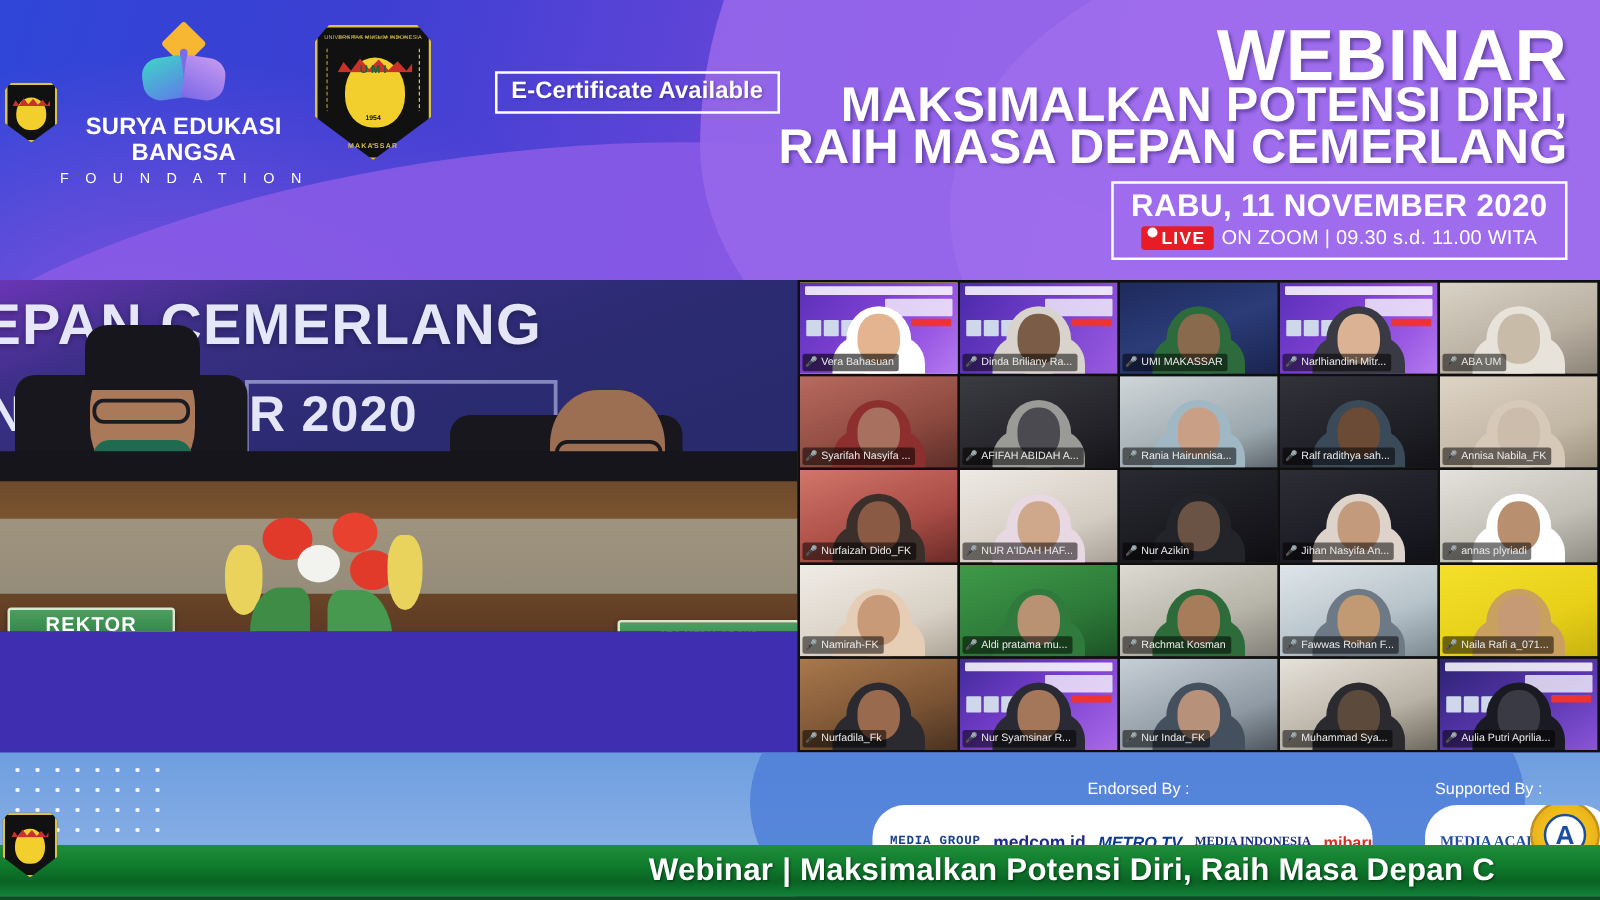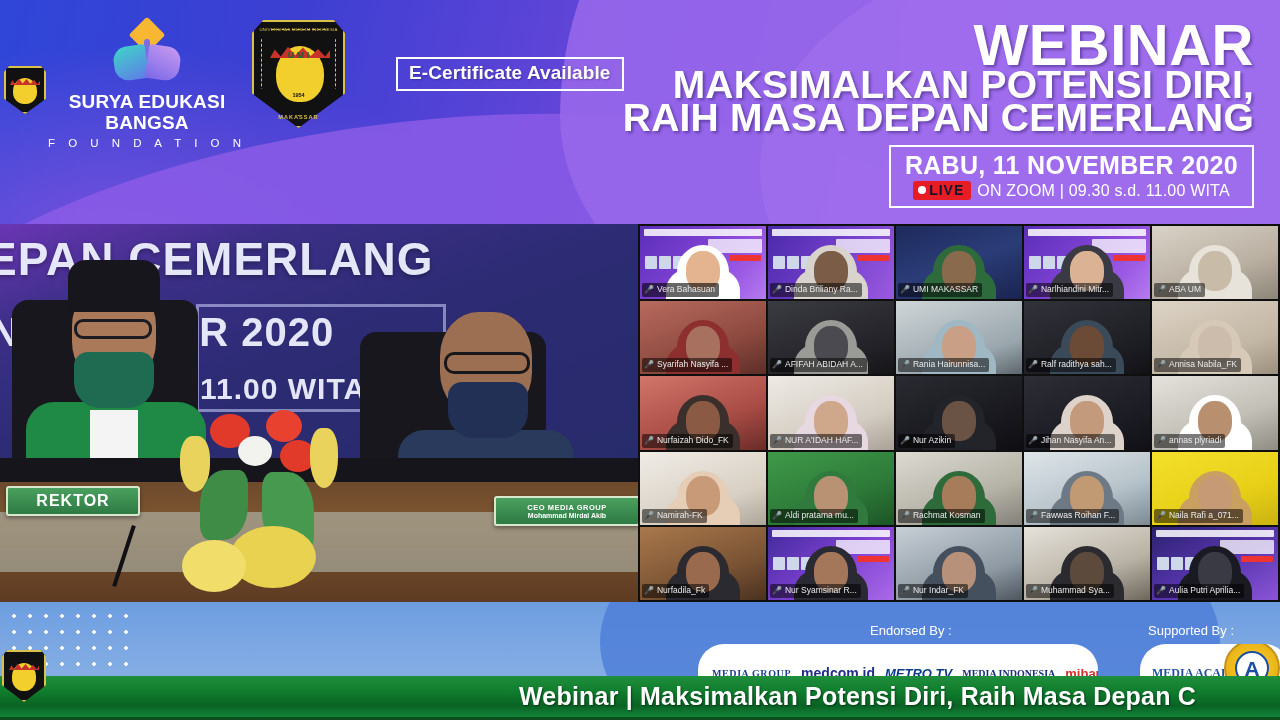--- a/index.html
+++ b/index.html
@@ -91,30 +91,30 @@
     color:#fff; font-weight:bold; font-size:39px; line-height:33px; letter-spacing:.2px;
     text-shadow: 2px 2px 3px rgba(40,20,90,.45); white-space:nowrap;
   }
   .hdr-box {
     display:inline-block; margin-top:11px; border:2px solid #fff; padding:4px 14px 6px;
     text-align:center;
   }
   .hdr-date { color:#fff; font-weight:bold; font-size:25px; line-height:28px; letter-spacing:.3px; }
   .hdr-time-row { display:flex; align-items:center; justify-content:center; gap:6px; margin-top:2px; }
   .live-pill {
-    background:#e81c25; color:#0f172a; font-weight:bold; font-size:14px;
-    padding:1px 7px 2px 5px; border-radius:3px; display:flex; align-items:center; gap:3px;
+    background:#e81c25; color:#ffffff; font-weight:bold; font-size:14px;
+    padding:1px 7px 2px 5px; border-radius:3px; display:flex; gap:3px;
     letter-spacing:1px;
   }
   .live-dot { width:8px; height:8px; border-radius:50%; background:#fff; display:inline-block; }
   .hdr-time { color:#fff; font-weight:normal; font-size:16px; letter-spacing:.2px; }
 
   
   .speaker {
-    position:absolute; left:0; top:224px; width:638px; height:378px;
+    position:absolute; left:0; top:224px; width:638px; height:281px;
     background:#2b2a63; overflow:hidden;
   }
   .sp-backdrop {
     position:absolute; inset:0;
     background: linear-gradient(160deg,#6a35b5 0%,#3b2f86 18%, #2c2b73 40%, #242a66 100%);
   }
   .sp-bigtext {
     position:absolute; left:-14px; top:8px; color:#eef1ff; font-weight:bold;
     font-size:46px; letter-spacing:1px; white-space:nowrap;
     text-shadow:0 2px 5px rgba(0,0,0,.35); opacity:.95;
@@ -220,21 +220,21 @@
     position:absolute; left:698px; top:644px; width:400px; height:58px;
     background:#fff; border-radius:26px; display:flex; align-items:center; gap:10px;
     padding:0 14px; z-index:4; overflow:hidden;
   }
   .pill-b {
     position:absolute; left:1140px; top:644px; width:150px; height:58px;
     background:#fff; border-radius:26px; display:flex; align-items:center;
     padding:0 12px; z-index:4; overflow:hidden;
   }
   .logo-txt { font-size:11px; font-weight:bold; white-space:nowrap; }
-  .lg-mediagroup { color:#1b3f8f; font-family:Liberation Serif, serif; font-size:10px; letter-spacing:.6px;text-align:right; }
+  .lg-mediagroup { color:#1b3f8f; font-family:Liberation Mono, monospace; font-size:10px; letter-spacing:.6px;text-align:right; }
   .lg-medcom { color:#1f2d8a; font-size:14px; font-weight:bold; }
   .lg-metro { color:#0d3b8c; font-size:13px; font-weight:bold; font-style:italic; }
   .lg-mi { color:#14317a; font-family:"Liberation Serif", serif; font-size:10px; line-height:9px; text-align:right; }
   .lg-mib { color:#d4302a; font-size:13px; font-weight:bold; }
   .lg-acad { color:#1f4f9c; font-family:"Liberation Serif", serif; font-size:12px; line-height:11px; }
 
   .seal {
     position:absolute; right:10px; top:-4px; width:56px; height:56px; border-radius:50%;
     background: radial-gradient(circle, #ffffff 42%, #f3c01f 44%, #e0a512 100%);
     border:2px solid #c0901a; display:flex; align-items:center; justify-content:center; z-index:6;

